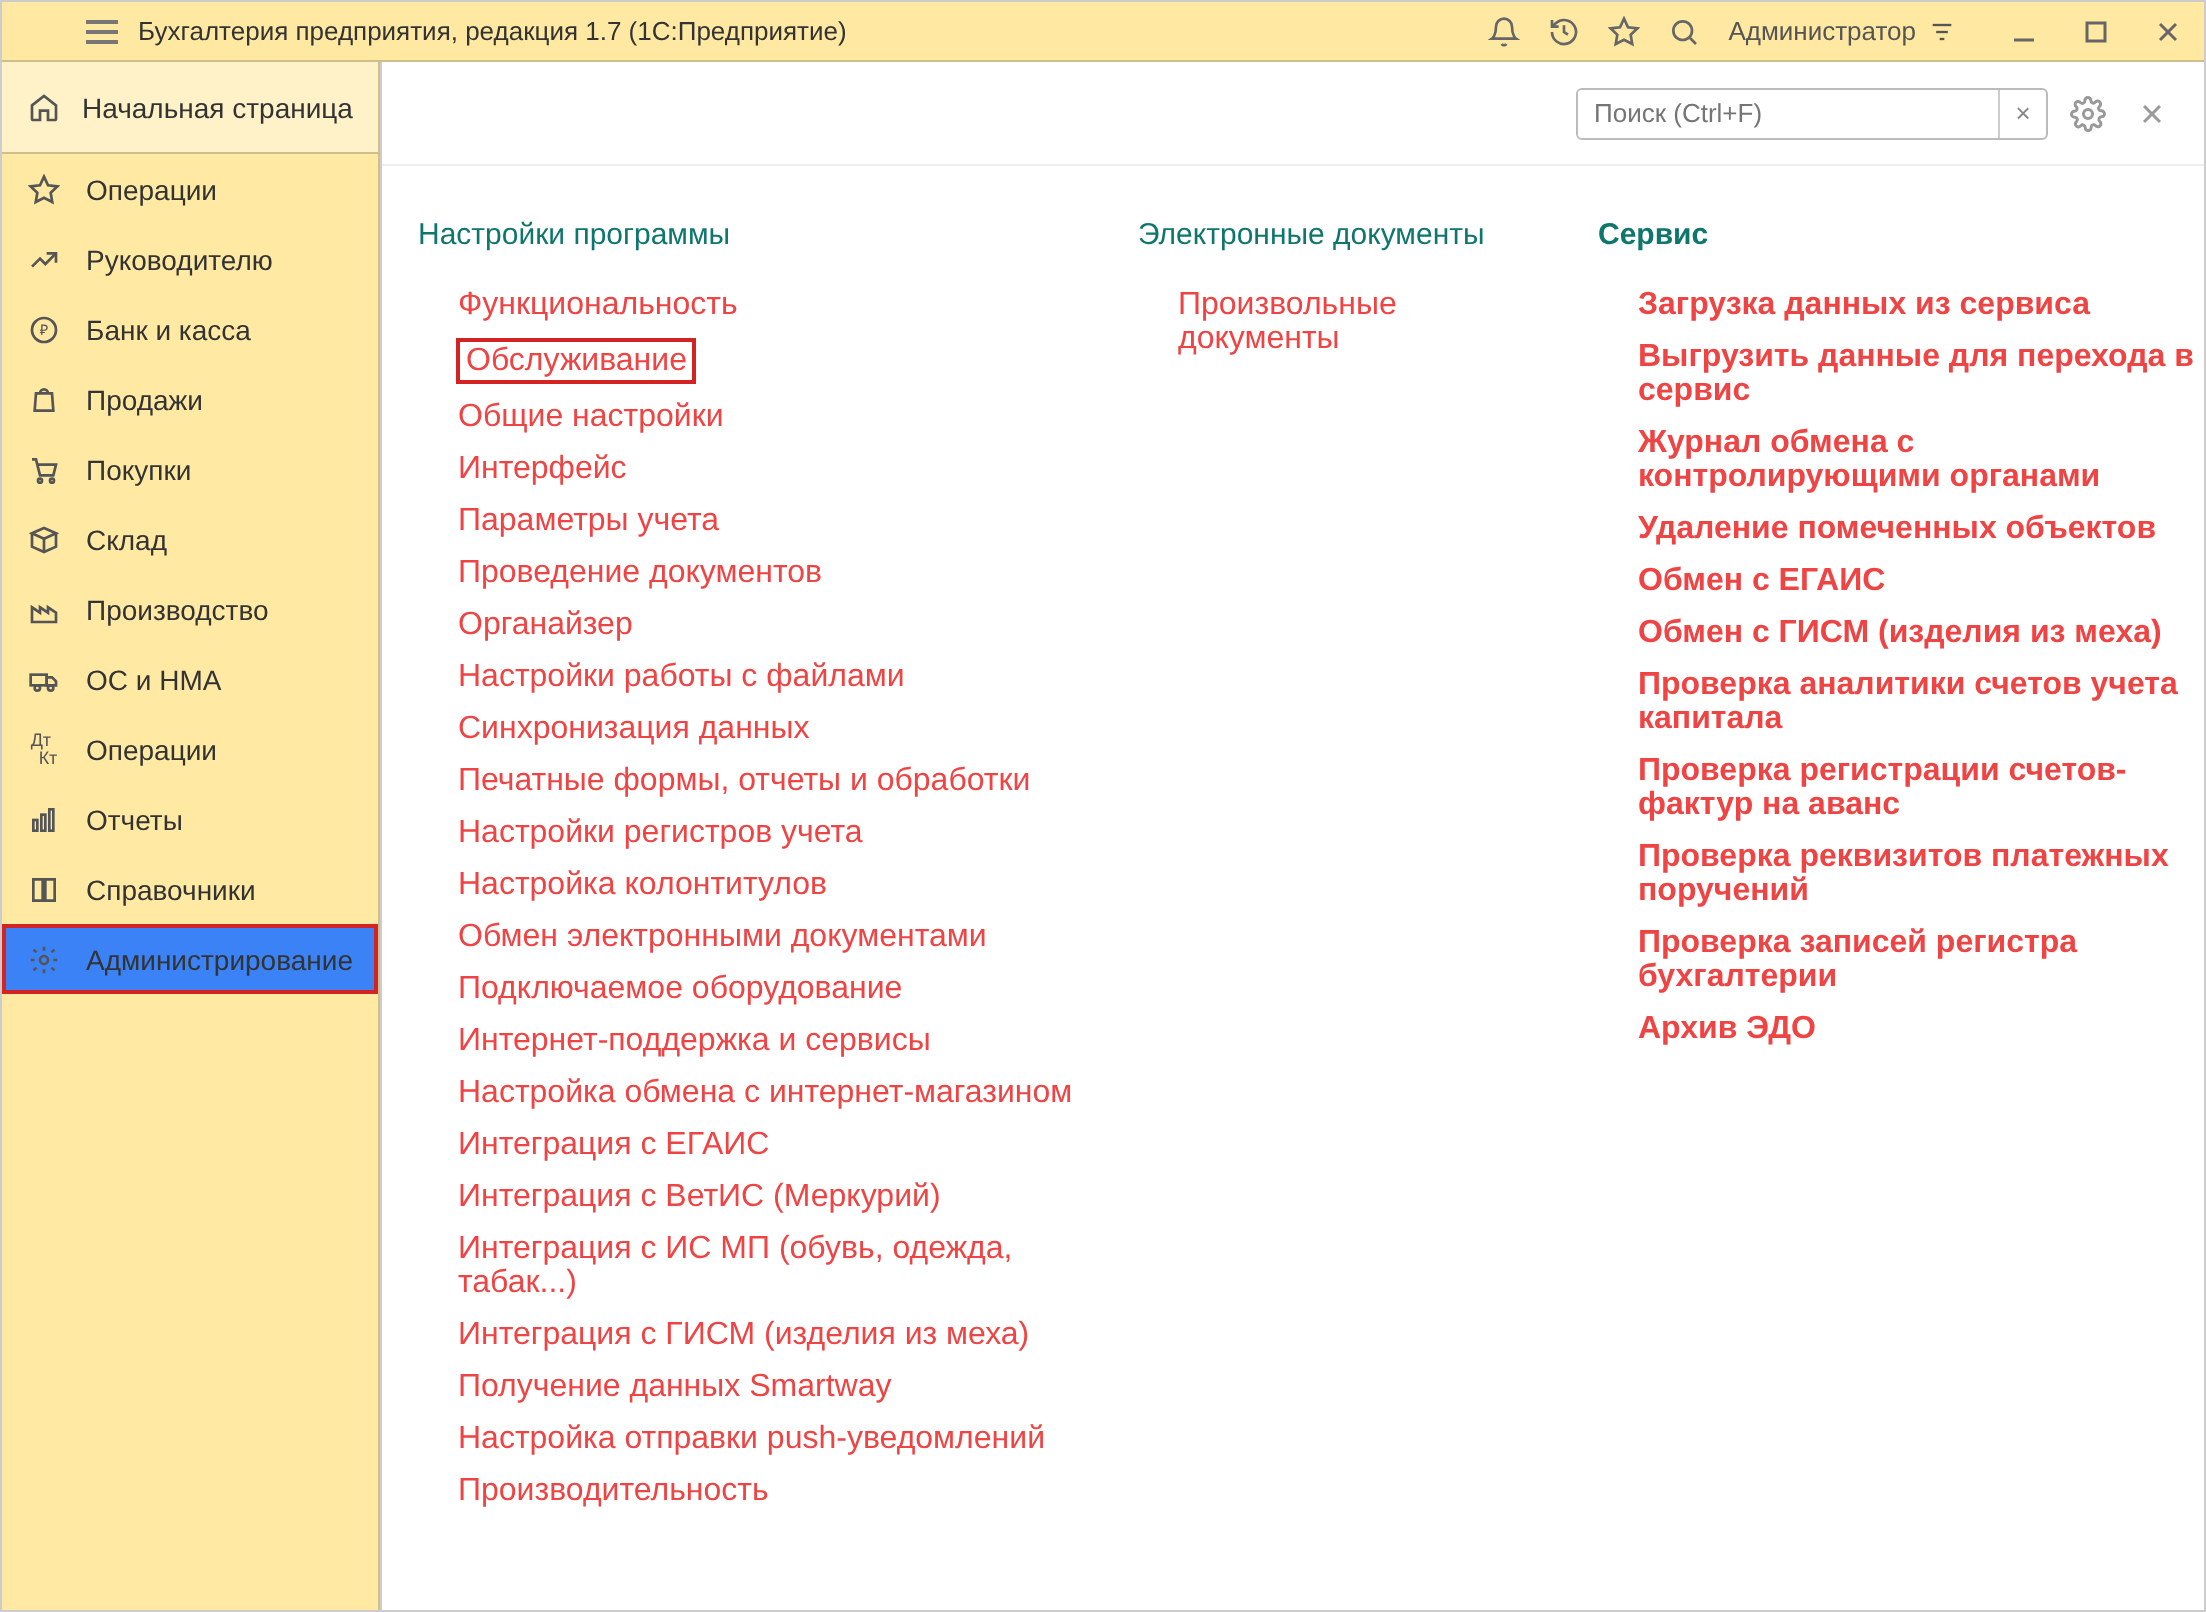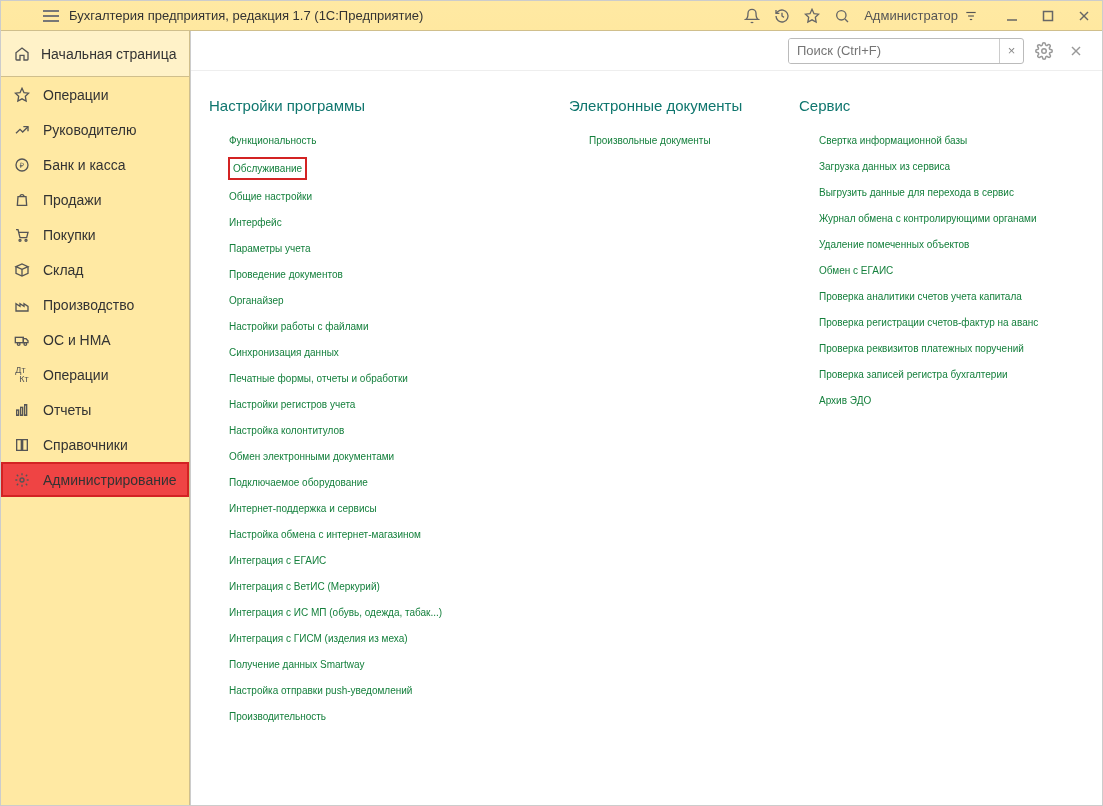--- a/index.html
+++ b/index.html
@@ -70,37 +70,37 @@
   .nav-item {
     height: 35px;
     display: flex; align-items: center; gap: 12px;
     padding: 0 12px;
     cursor: pointer;
     font-size: 14px; color: #333;
   }
   .nav-item.selected {
     outline: 2px solid #d32323;
     outline-offset: -2px;
-    background: #ef4444;
+    background: #3b82f6;
   }
   .nav-icon {
     width: 18px; height: 18px; display: inline-flex; align-items: center; justify-content: center;
     color: #555; flex-shrink: 0;
   }
 
   
   .main {
     flex: 1;
     background: #fff;
     border-left: 1px solid #ccc;
     display: flex; flex-direction: column;
     min-width: 0;
   }
   .main-toolbar {
-    height: 40px;
+    height: 52px;
     display: flex; align-items: center; justify-content: flex-end;
     gap: 8px; padding: 8px 14px;
     border-bottom: 1px solid #eee;
   }
   .search-box {
     display: flex; align-items: stretch;
     border: 1px solid #bbb; border-radius: 3px;
     height: 26px; width: 236px;
     overflow: hidden;
   }
@@ -122,33 +122,33 @@
   .content {
     flex: 1; overflow: auto;
     padding: 26px 10px 20px 18px;
   }
   .columns {
     display: flex; gap: 30px; align-items: flex-start;
   }
   .col { flex: 0 0 auto; }
   .col-1 { width: 330px; }
   .col-2 { width: 200px; }
-  .col-3 { width: 300px; }
+  .col-3 { width: 300px; font-weight: bold; }
   .col-heading {
     color: #0f766e;
     font-size: 15px;
     margin-bottom: 18px;
   }
   .link-list {
     list-style: none; margin: 0; padding: 0 0 0 20px;
     display: flex; flex-direction: column; gap: 9px;
   }
   .link-list li a {
-    color: #15803d; text-decoration: none; cursor: pointer;
-    font-size: 10px; line-height: 17px;
+    color: #ef4444; text-decoration: none; cursor: pointer;
+    font-size: 16px; line-height: 17px;
   }
   .link-highlighted {
     outline: 2px solid #d32323;
     outline-offset: -1px;
     padding: 1px 3px;
     display: inline-block;
     border: 1px dotted #888;
   }
 </style>
 </head>
@@ -393,26 +393,26 @@
             </div>
             <div class="col col-2">
               <div class="col-heading">Электронные документы</div>
               <ul class="link-list">
                 <li><a>Произвольные документы</a></li>
               </ul>
             </div>
             <div class="col col-3">
               <div class="col-heading">Сервис</div>
               <ul class="link-list">
-                <li><a>Свертка информационной базы</a></li>
                 <li><a>Загрузка данных из сервиса</a></li>
                 <li><a>Выгрузить данные для перехода в сервис</a></li>
                 <li><a>Журнал обмена с контролирующими органами</a></li>
                 <li><a>Удаление помеченных объектов</a></li>
                 <li><a>Обмен с ЕГАИС</a></li>
+                <li><a>Обмен с ГИСМ (изделия из меха)</a></li>
                 <li><a>Проверка аналитики счетов учета капитала</a></li>
                 <li><a>Проверка регистрации счетов-фактур на аванс</a></li>
                 <li><a>Проверка реквизитов платежных поручений</a></li>
                 <li><a>Проверка записей регистра бухгалтерии</a></li>
                 <li><a>Архив ЭДО</a></li>
               </ul>
             </div>
           </div>
       </div>
     </div>

